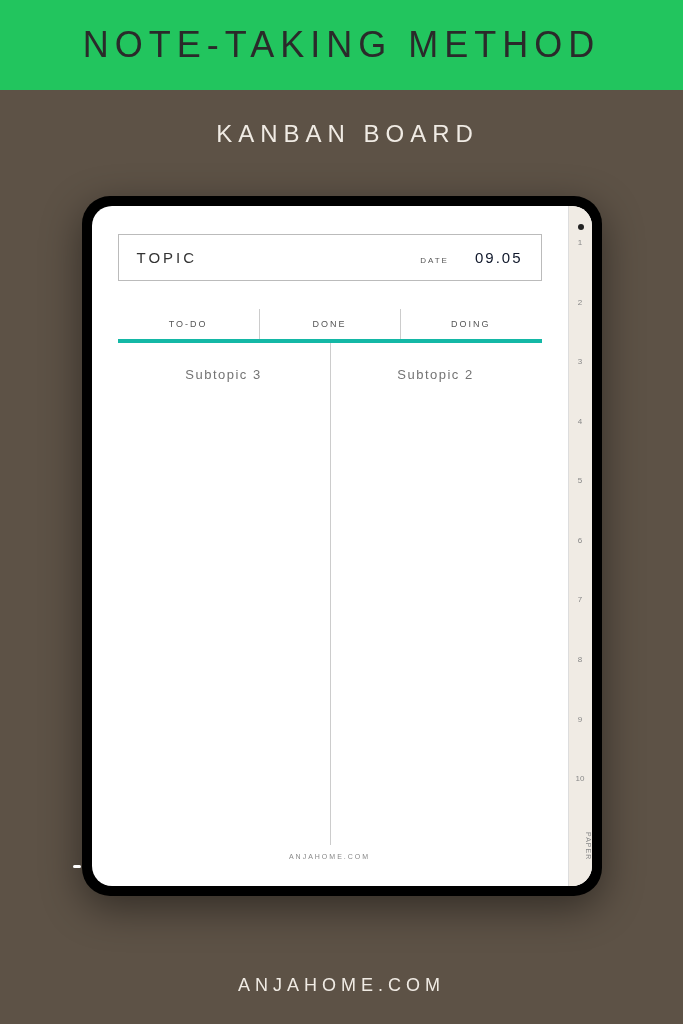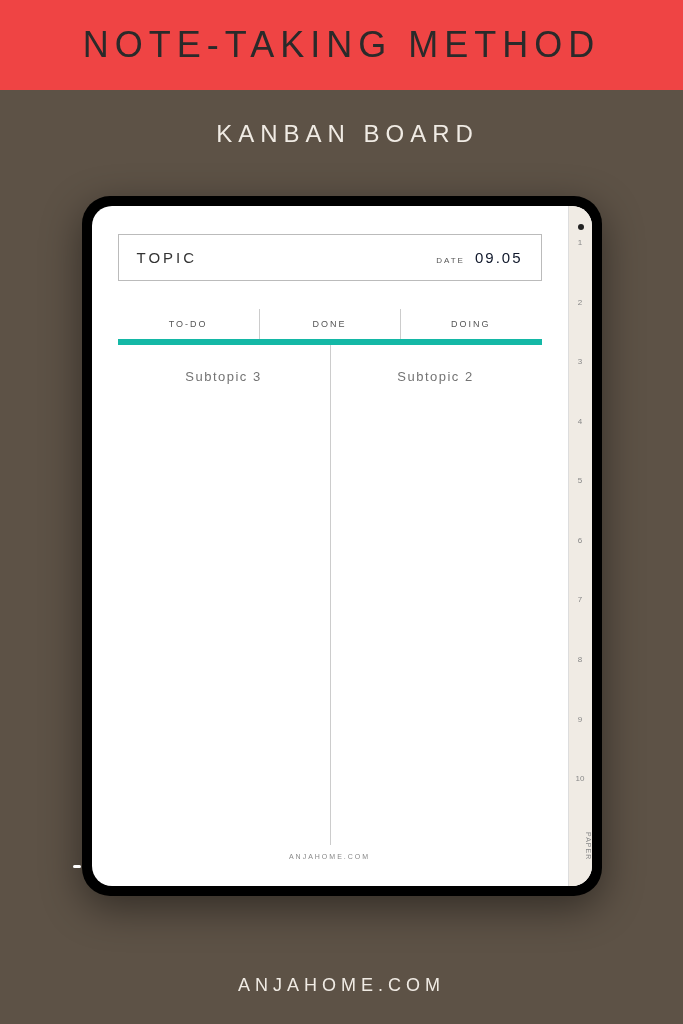--- a/index.html
+++ b/index.html
@@ -5,21 +5,21 @@
     * { margin: 0; padding: 0; box-sizing: border-box; }
     body {
       width: 683px;
       height: 1024px;
       background: #5d5246;
       font-family: -apple-system, 'Helvetica Neue', Arial, sans-serif;
       overflow: hidden;
       position: relative;
     }
     .header-band {
-      background: #ef4444;
+      background: #22c55e;
       height: 90px;
       display: flex;
       align-items: center;
       justify-content: center;
     }
     .header-title {
       color: #2a2a2a;
       font-size: 36px;
       letter-spacing: 6px;
       font-weight: 400;
@@ -102,36 +102,36 @@
       justify-content: space-between;
     }
     .topic-label {
       font-size: 15px;
       letter-spacing: 3px;
       color: #333;
     }
     .date-group {
       display: flex;
       align-items: baseline;
-      gap: 10px;
+      gap: 26px;
     }
     .date-label {
       font-size: 8px;
       letter-spacing: 2px;
       color: #555;
     }
     .date-value {
       font-size: 15px;
       letter-spacing: 2px;
       color: #0f172a;
     }
     .columns-header {
       display: flex;
       margin-top: 28px;
-      border-bottom: 6px solid #14b8a6;
+      border-bottom: 4px solid #14b8a6;
     }
     .col-h {
       flex: 1;
       text-align: center;
       font-size: 9px;
       letter-spacing: 2px;
       color: #555;
       padding: 10px 0;
       position: relative;
     }

